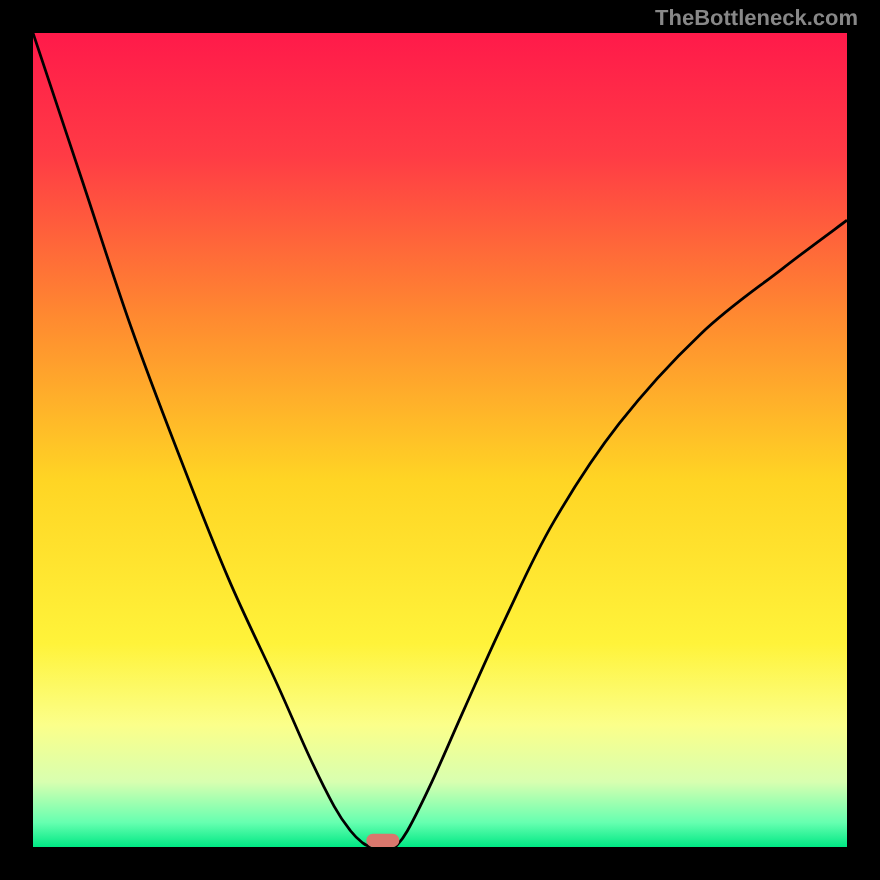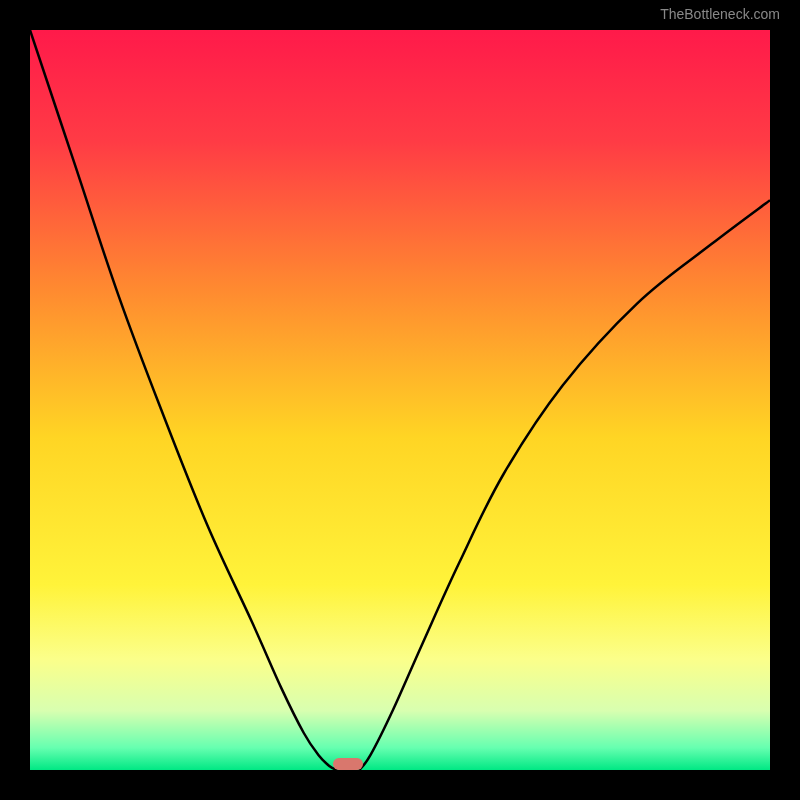--- a/index.html
+++ b/index.html
@@ -9,22 +9,22 @@
     height: 800px;
     background: #000;
     position: relative;
     font-family: Arial, sans-serif;
   }
   .watermark {
     position: absolute;
     top: 6px;
     right: 20px;
     color: #888;
-    font-size: 14px;
-    font-weight: 400;
+    font-size: 20px;
+    font-weight: 700;
     z-index: 10;
   }
   .plot-area {
     position: absolute;
     left: 30px;
     top: 30px;
     width: 740px;
     height: 740px;
     overflow: hidden;
   }

